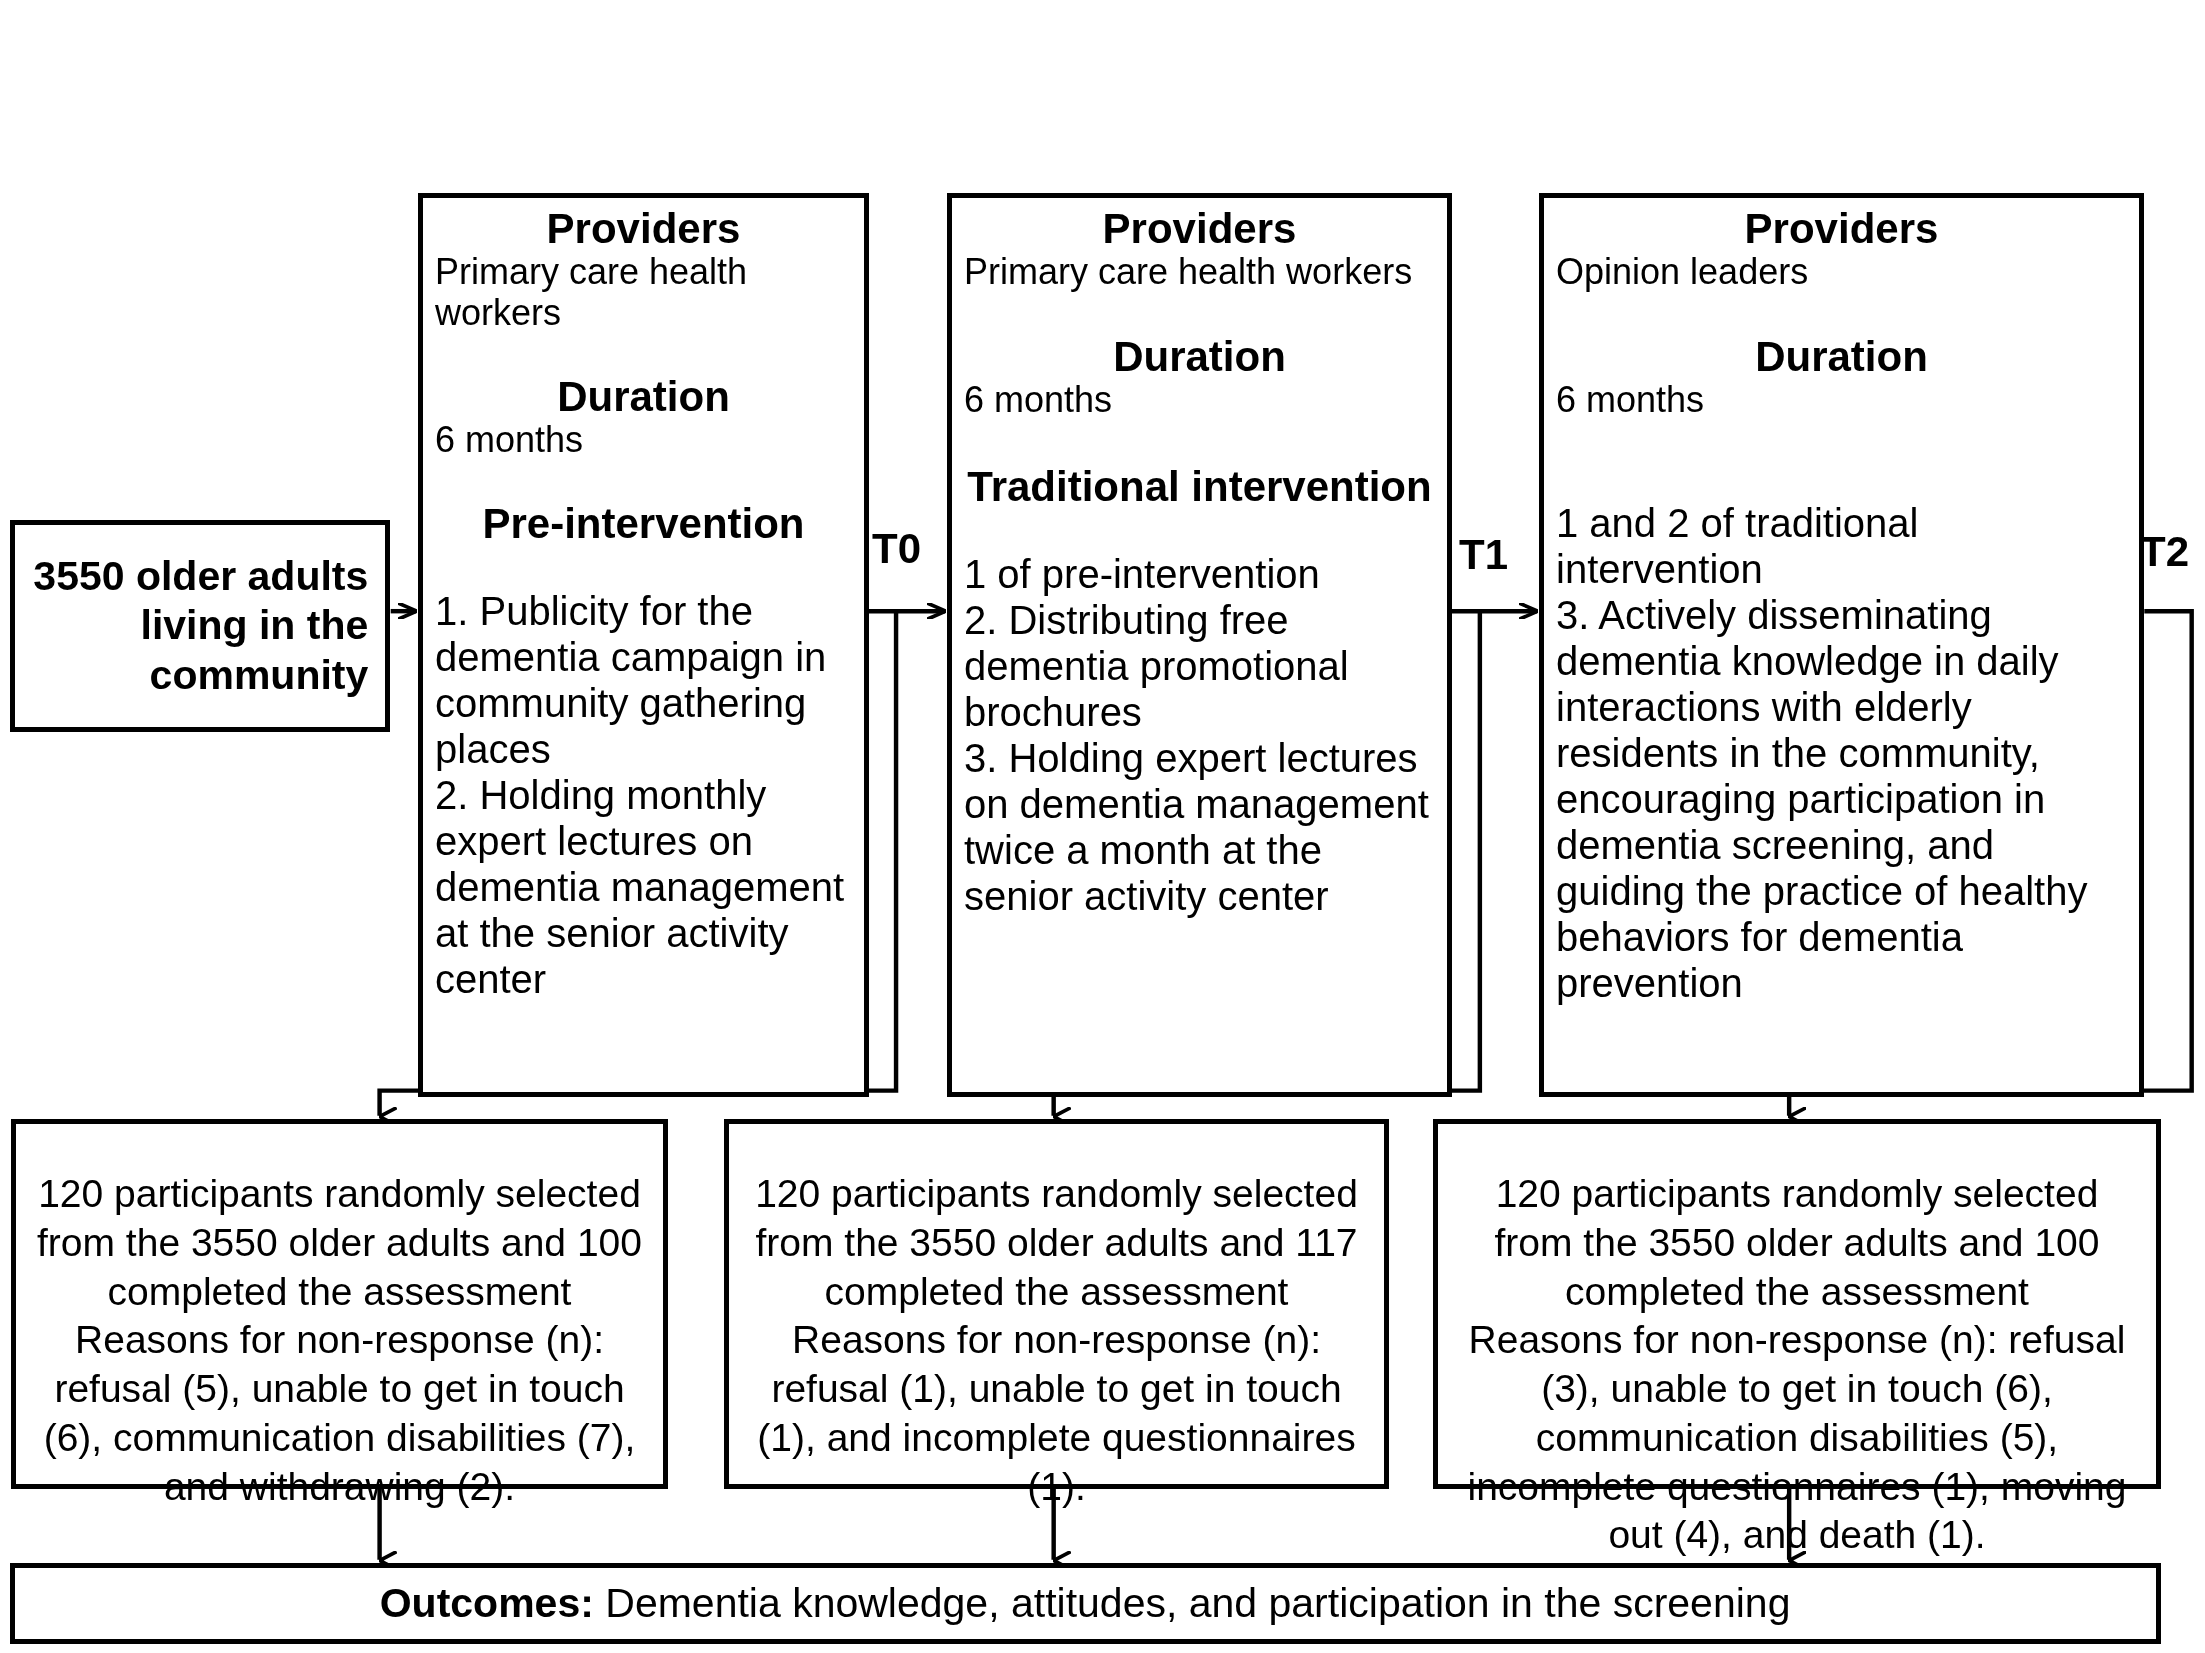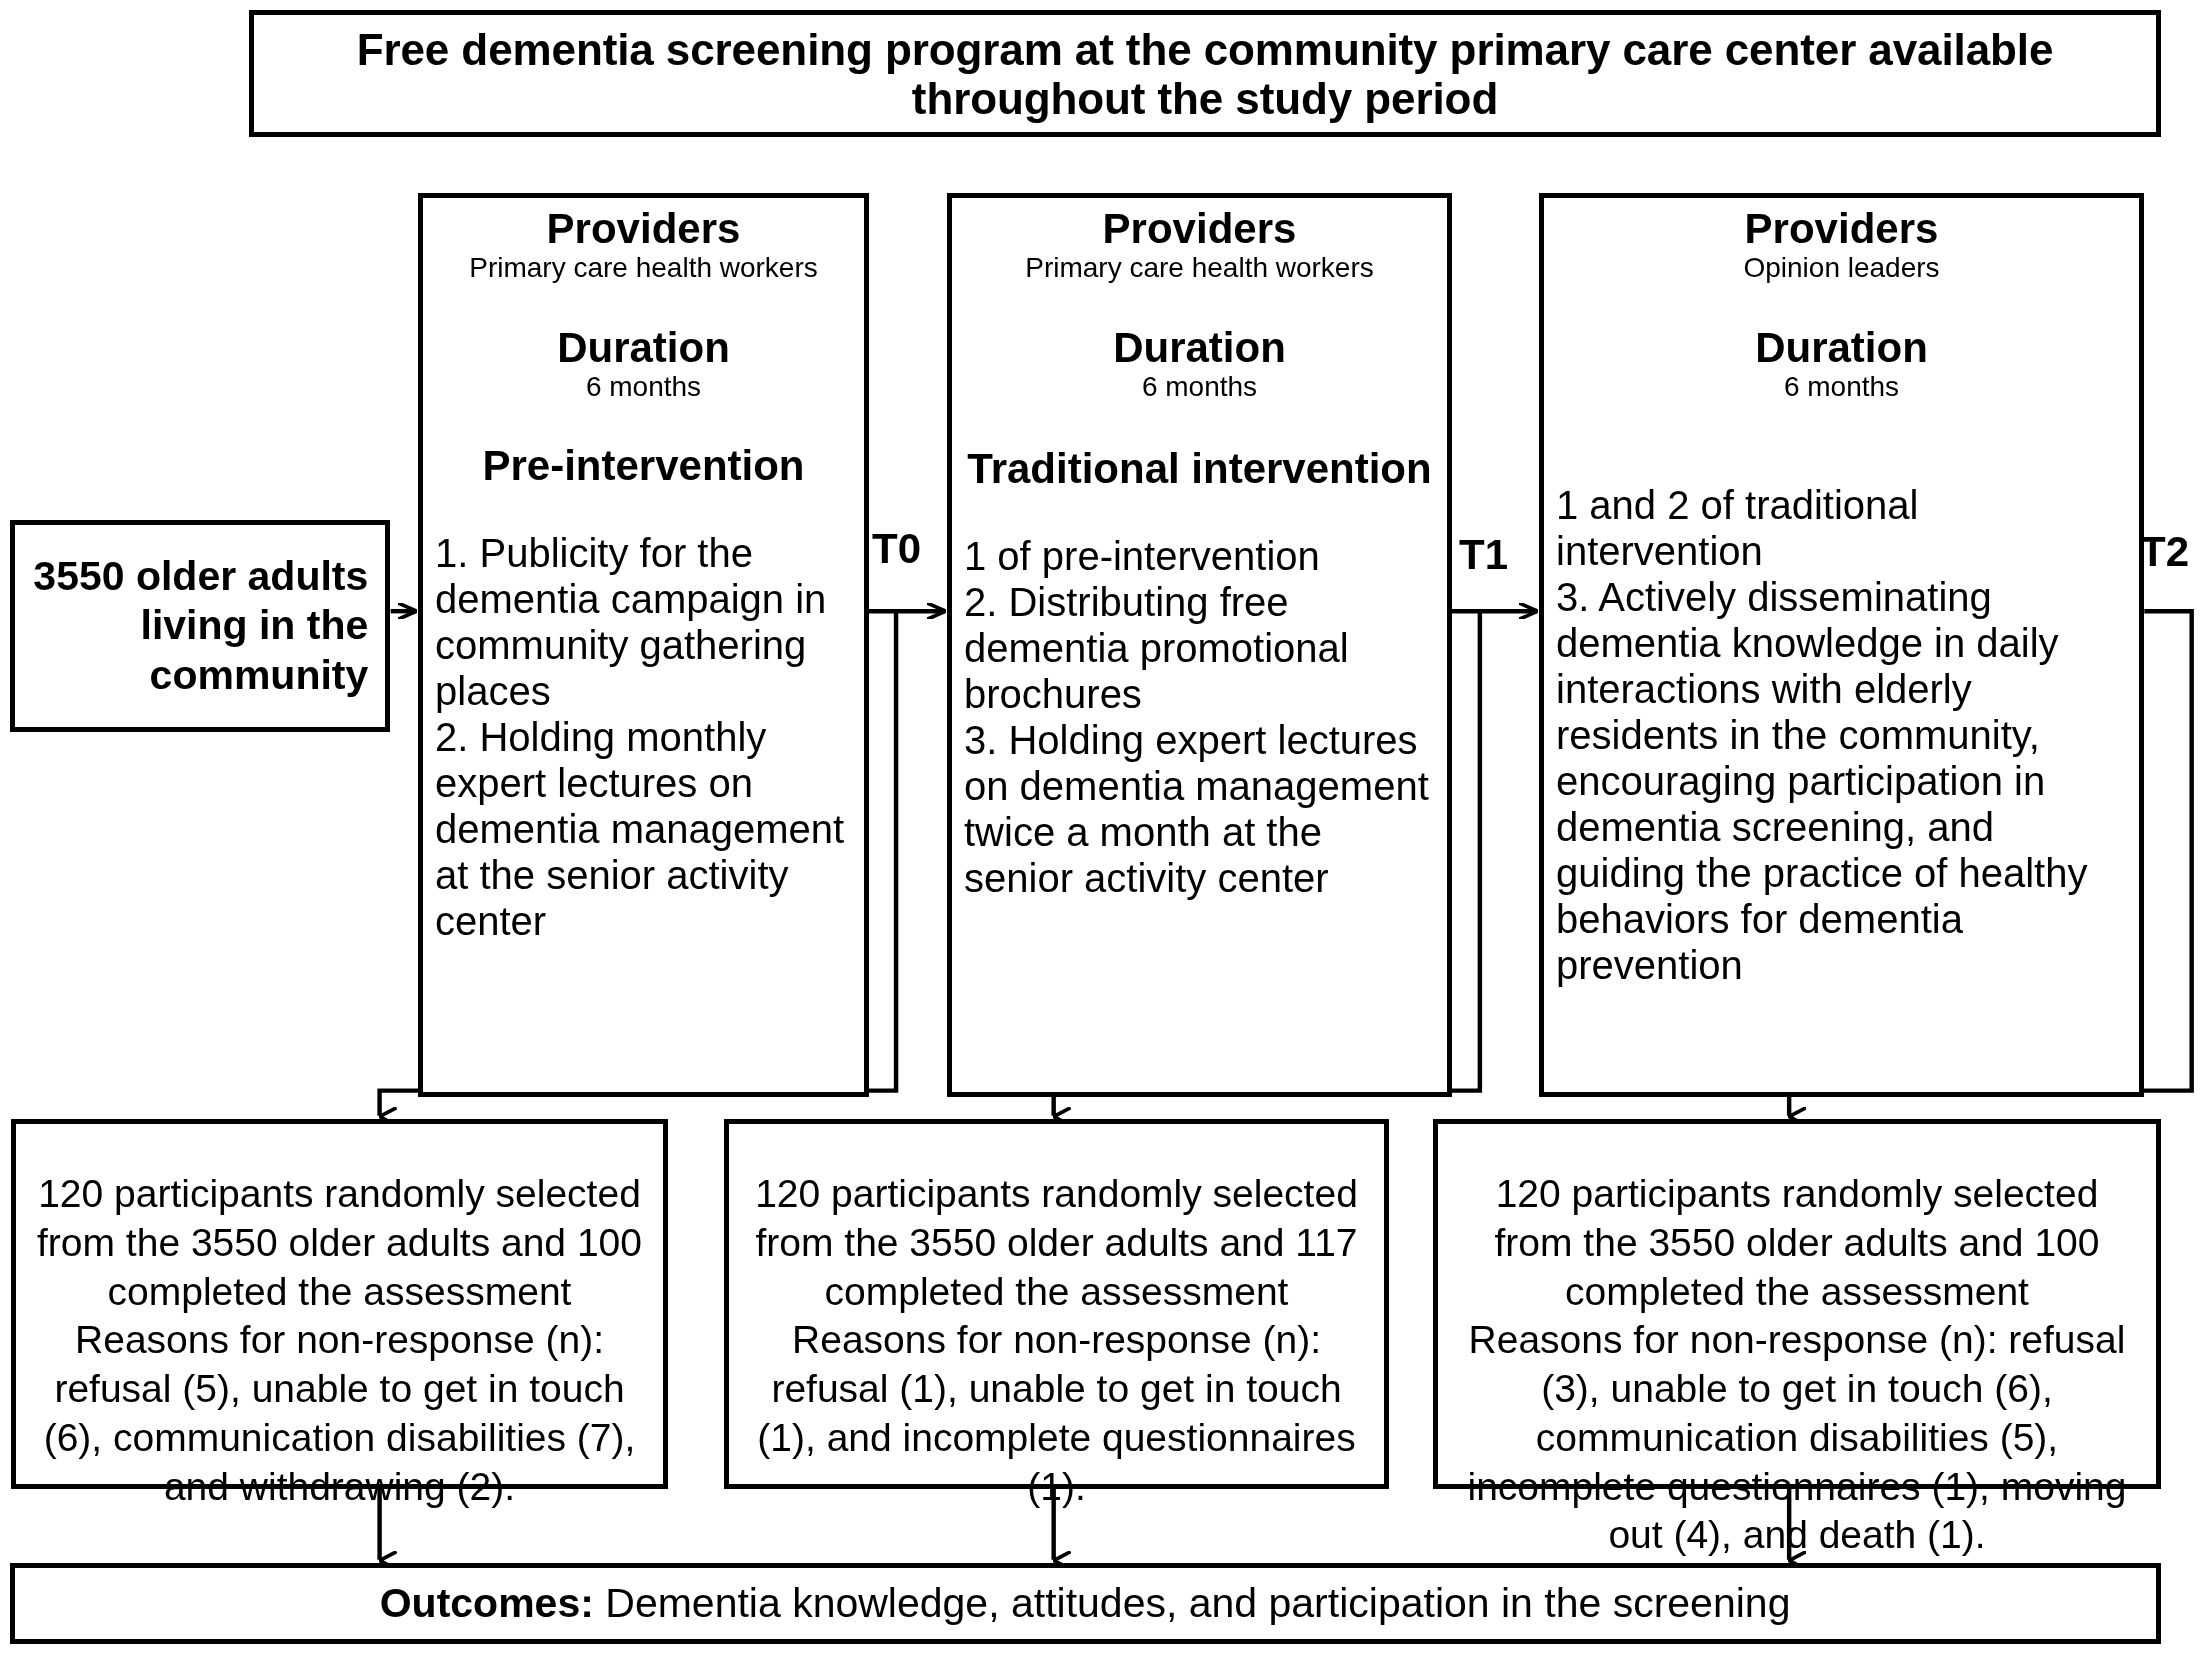--- a/index.html
+++ b/index.html
@@ -20,21 +20,21 @@
   .hdr-box{ padding:10.4px 19px; }
   .hdr-text{
     font-size:44px;font-weight:bold;line-height:1.12;text-align:center;
     letter-spacing:-0.1px;
   }
   .entry-text{
     font-size:41px;font-weight:bold;line-height:1.20;text-align:right;
   }
   .col-box{ padding:7.4px 12px 7.4px 12px;margin-top:30px; }
   .col-head-b{ font-size:42px;font-weight:bold;text-align:center;line-height:1.12;}
-  .col-head-n{ font-size:28px;font-weight:normal;text-align:center;line-height:1.12;}
+  .col-head-n{ font-size:36px;font-weight:normal;line-height:1.12;}
   .col-title{ font-size:42px;font-weight:bold;text-align:center;line-height:1.14;}
   .col-body{ font-size:40px;font-weight:normal;text-align:left;line-height:1.15;white-space:pre-line;}
   .gap-sm{height:40px;}
   .gap-md{height:43px;}
   .bot-text{ font-size:39px;line-height:1.25;text-align:center;white-space:pre-line;margin-top:28px;}
   .outcome-text{ font-size:41px;line-height:1.1;text-align:left;}
   .outcome-lead{font-weight:bold;}
   .tlabel{
     position:absolute;font-size:42px;font-weight:bold;line-height:1;
   }
@@ -65,23 +65,20 @@
 
     <polyline points="2000,826 2000,1474 1424,1474 1424,1508" fill="none" stroke="#000" stroke-width="6" marker-end="url(#ahd)"></polyline>
 
     <polyline points="2898,826 2962,826 2962,1474 2418,1474 2418,1508" fill="none" stroke="#000" stroke-width="6" marker-end="url(#ahd)"></polyline>
 
     <line x1="513" y1="2012" x2="513" y2="2108" stroke="#000" stroke-width="6" marker-end="url(#ahd)"></line>
     <line x1="1424" y1="2012" x2="1424" y2="2108" stroke="#000" stroke-width="6" marker-end="url(#ahd)"></line>
     <line x1="2418" y1="2012" x2="2418" y2="2108" stroke="#000" stroke-width="6" marker-end="url(#ahd)"></line>
   </svg>
 
-  <div class="box hdr-box" style="left:249px;top:10.4px;width:1912px;height:127px;display:flex;align-items:center;justify-content:center;">
-    <div class="hdr-text">Free dementia screening program at the community primary care center available throughout the study period</div>
-  </div>
 
   <div class="box" style="left:9.6px;top:520px;width:380px;height:212px;display:flex;align-items:center;padding:0 16.3px;">
     <div class="entry-text">3550 older adults living in the community</div>
   </div>
 
   <div class="box col-box" style="left:418px;top:163px;width:451px;height:904px;">
     <div class="col-head-b">Providers</div>
     <div class="col-head-n">Primary care health workers</div>
     <div class="gap-sm"></div>
     <div class="col-head-b">Duration</div>

